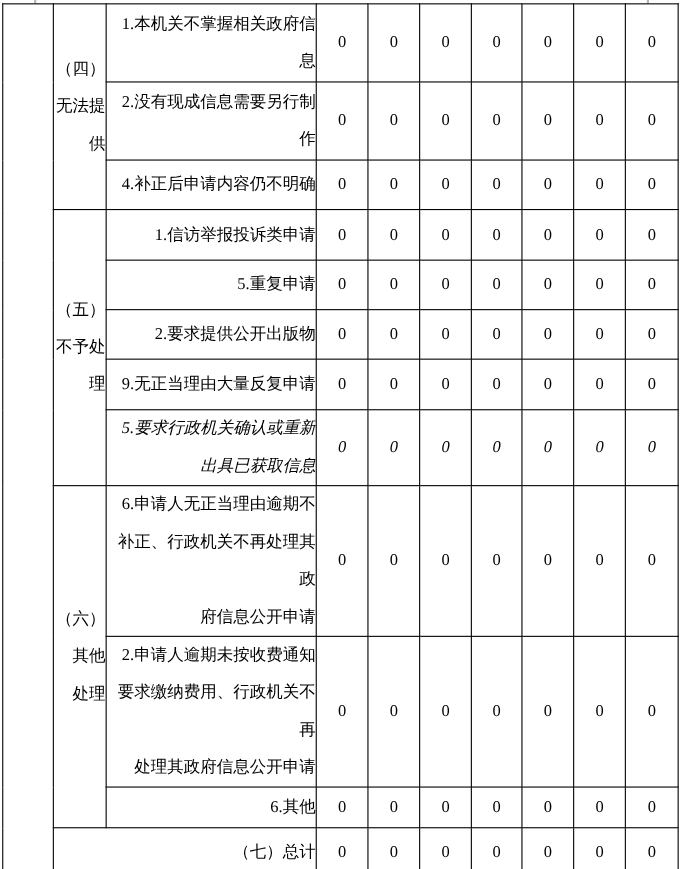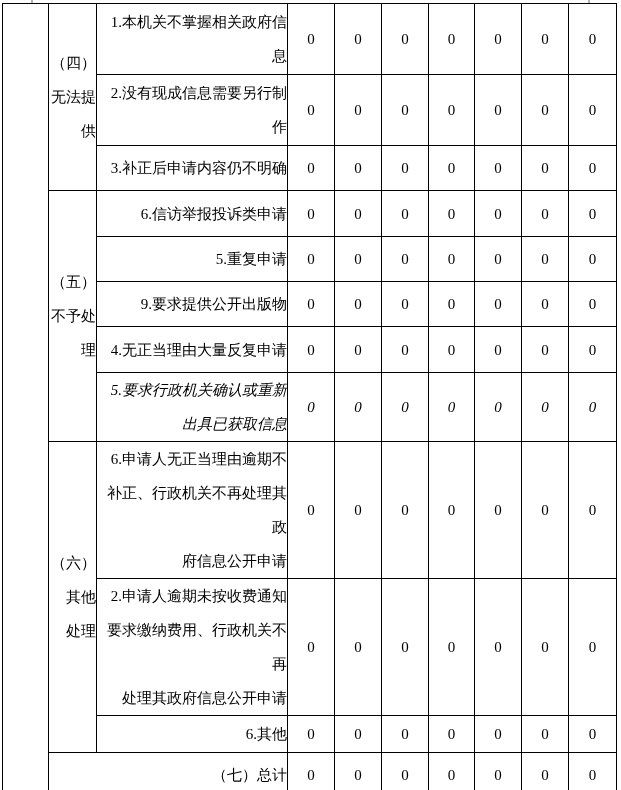--- a/index.html
+++ b/index.html
@@ -97,64 +97,64 @@
 作</td>
         <td class="val">0</td>
         <td class="val">0</td>
         <td class="val">0</td>
         <td class="val">0</td>
         <td class="val">0</td>
         <td class="val">0</td>
         <td class="val">0</td>
       </tr>
       <tr class="h45">
-        <td class="item">3.补正后申请内容仍不明确</td>
+        <td class="item">4.补正后申请内容仍不明确</td>
         <td class="val">0</td>
         <td class="val">0</td>
         <td class="val">0</td>
         <td class="val">0</td>
         <td class="val">0</td>
         <td class="val">0</td>
         <td class="val">0</td>
       </tr>
       <tr class="h46">
         <td class="sec" rowspan="5">（五）
 不予处
 理</td>
-        <td class="item">6.信访举报投诉类申请</td>
+        <td class="item">1.信访举报投诉类申请</td>
         <td class="val">0</td>
         <td class="val">0</td>
         <td class="val">0</td>
         <td class="val">0</td>
         <td class="val">0</td>
         <td class="val">0</td>
         <td class="val">0</td>
       </tr>
       <tr class="h45">
         <td class="item">5.重复申请</td>
         <td class="val">0</td>
         <td class="val">0</td>
         <td class="val">0</td>
         <td class="val">0</td>
         <td class="val">0</td>
         <td class="val">0</td>
         <td class="val">0</td>
       </tr>
       <tr class="h45">
-        <td class="item">9.要求提供公开出版物</td>
+        <td class="item">2.要求提供公开出版物</td>
         <td class="val">0</td>
         <td class="val">0</td>
         <td class="val">0</td>
         <td class="val">0</td>
         <td class="val">0</td>
         <td class="val">0</td>
         <td class="val">0</td>
       </tr>
       <tr class="h46">
-        <td class="item">4.无正当理由大量反复申请</td>
+        <td class="item">9.无正当理由大量反复申请</td>
         <td class="val">0</td>
         <td class="val">0</td>
         <td class="val">0</td>
         <td class="val">0</td>
         <td class="val">0</td>
         <td class="val">0</td>
         <td class="val">0</td>
       </tr>
       <tr class="h69">
         <td class="item">5.要求行政机关确认或重新

